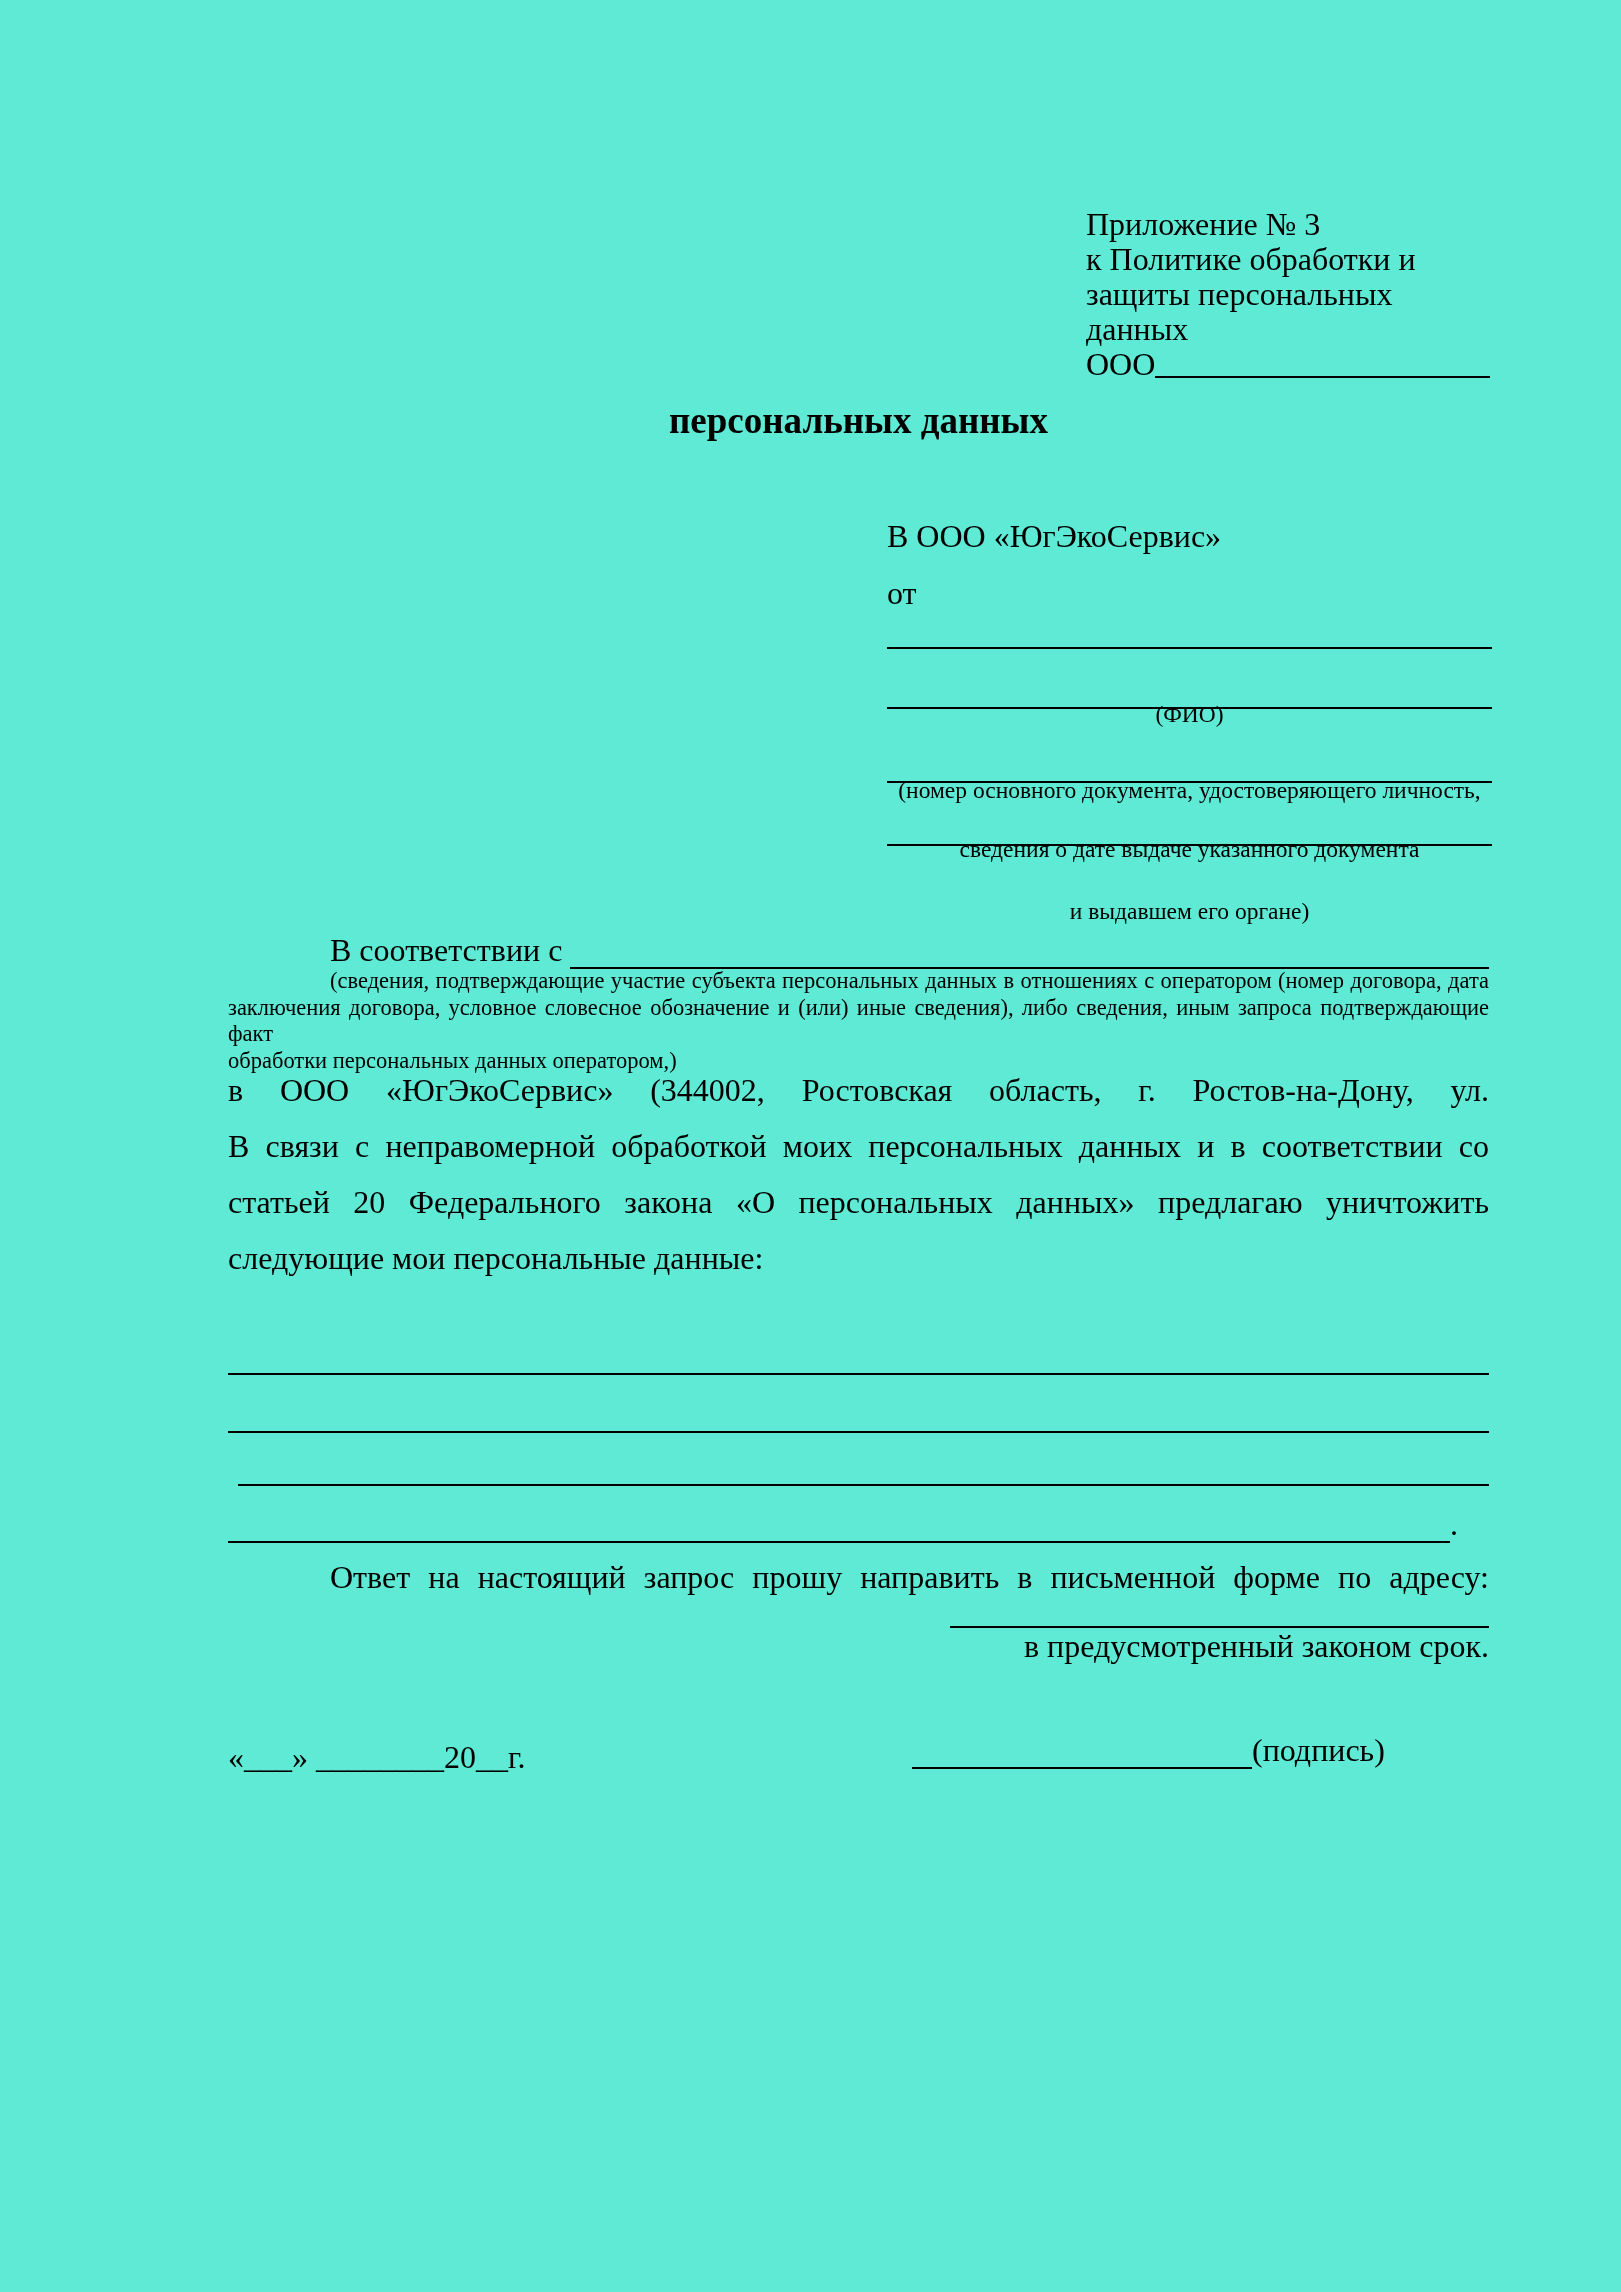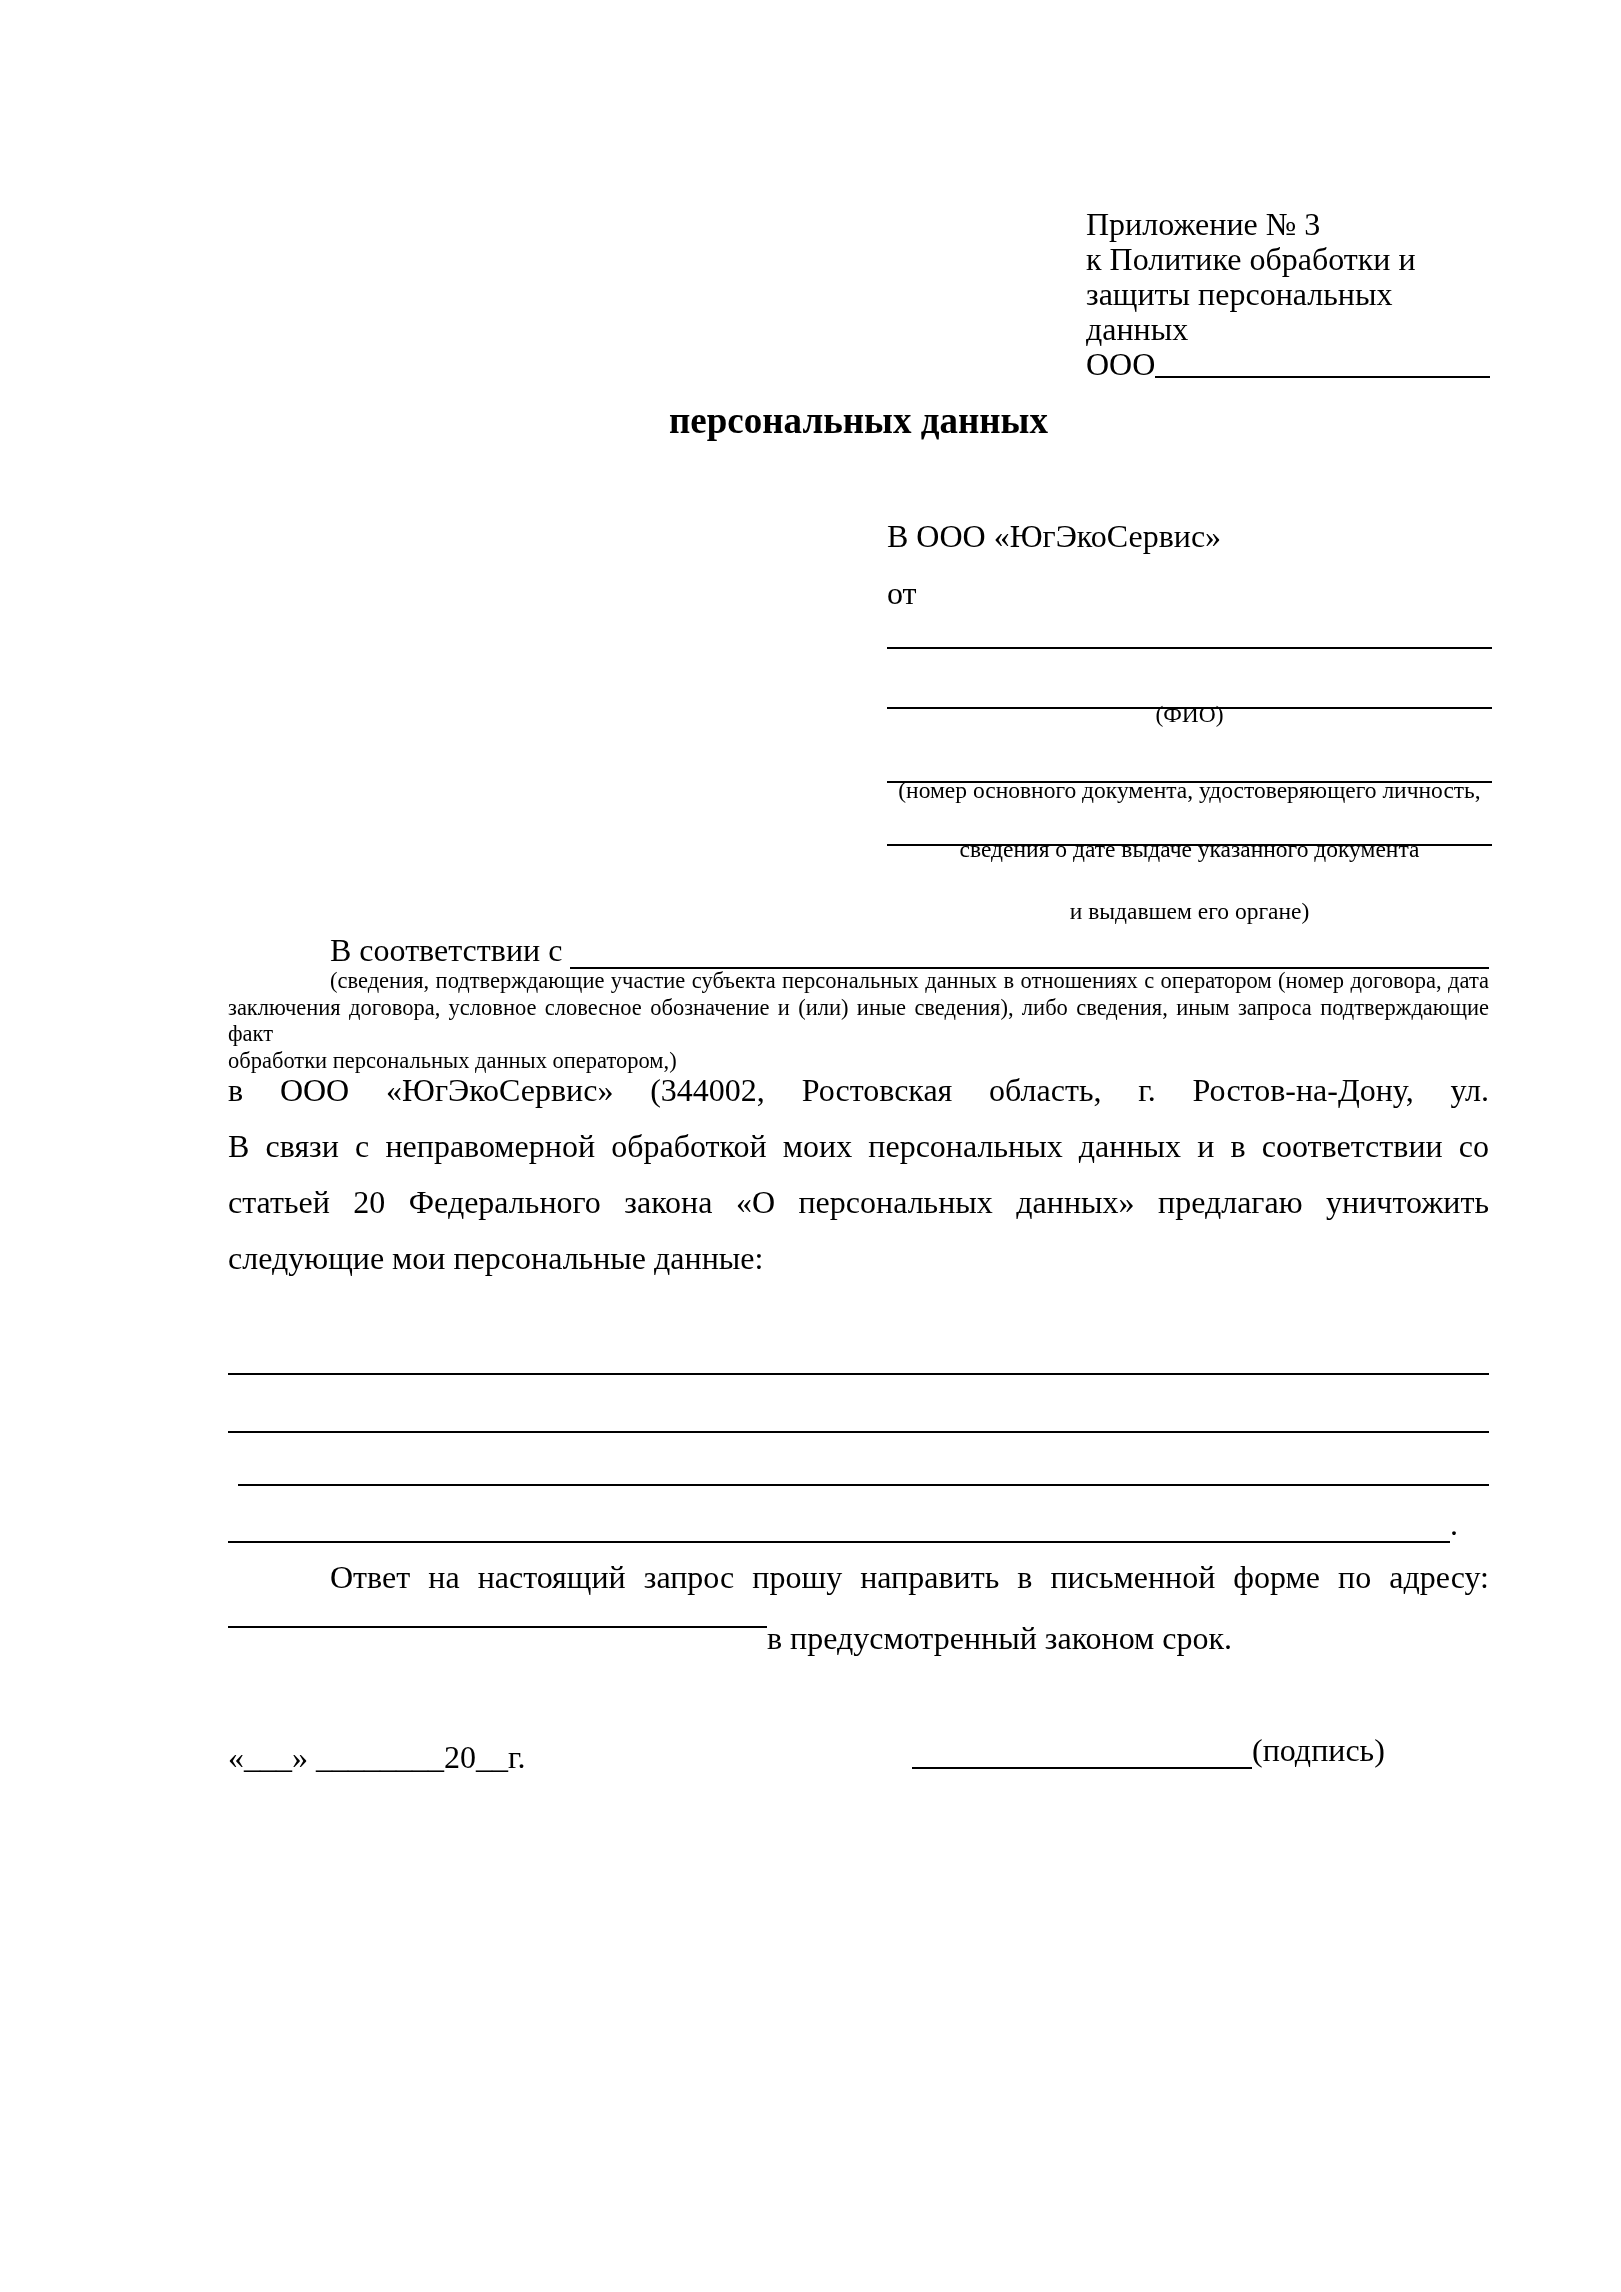--- a/index.html
+++ b/index.html
@@ -2,21 +2,21 @@
 <html><head>
 <meta charset="utf-8">
 <style>
   * { margin: 0; padding: 0; box-sizing: border-box; }
   html, body { background: #888; }
   .page {
     position: relative;
     width: 1621px;
     height: 2293px;
     margin: 0 auto;
-    background: #ffffff;
+    background: #5eead4;
     color: #000000;
     font-family: "Liberation Serif", "DejaVu Serif", serif;
     font-size: 32px;
     overflow: hidden;
   }
   .abs { position: absolute; }
 
   
   .header-note { left: 1086px; top: 207px; width: 404px; line-height: 35px; }
   .org-row { display: flex; align-items: stretch; }
@@ -61,21 +61,21 @@
   .reason .label { padding-left: 102px; white-space: nowrap; }
   .reason .fill { flex: 1; border-bottom: 2.9px solid #000; margin-left: 9.8px; }
 
   
   .period-row { left: 228px; top: 1512px; width: 1261px; height: 31px; display: flex; align-items: stretch; }
   .period-row .fill { width: 1222px; border-bottom: 2.9px solid #000; }
   .period-row .dot { align-self: flex-end; }
 
   
   .reply-1 { left: 228px; top: 1559px; width: 1261px; text-indent: 102px; }
-  .reply-2 { left: 228px; top: 1626px; width: 1261px; height: 31px; display: flex; align-items: flex-start; }
+  .reply-2 { left: 228px; top: 1626px; width: 1261px; height: 31px; display: flex; align-items: flex-end; flex-direction: column; }
   .reply-2 .fill { width: 539px; border-bottom: 2.9px solid #000; }
   .reply-2 .txt { align-self: flex-end; white-space: nowrap; }
 
   
   .date-field { left: 228px; top: 1739px; white-space: nowrap; }
   .sig-field { left: 912px; top: 1739px; height: 30px; display: flex; align-items: stretch; }
   .sig-field .fill { width: 340px; border-bottom: 2.9px solid #000; }
   .sig-field .txt { align-self: flex-end; white-space: nowrap; }
 </style>
 </head>

